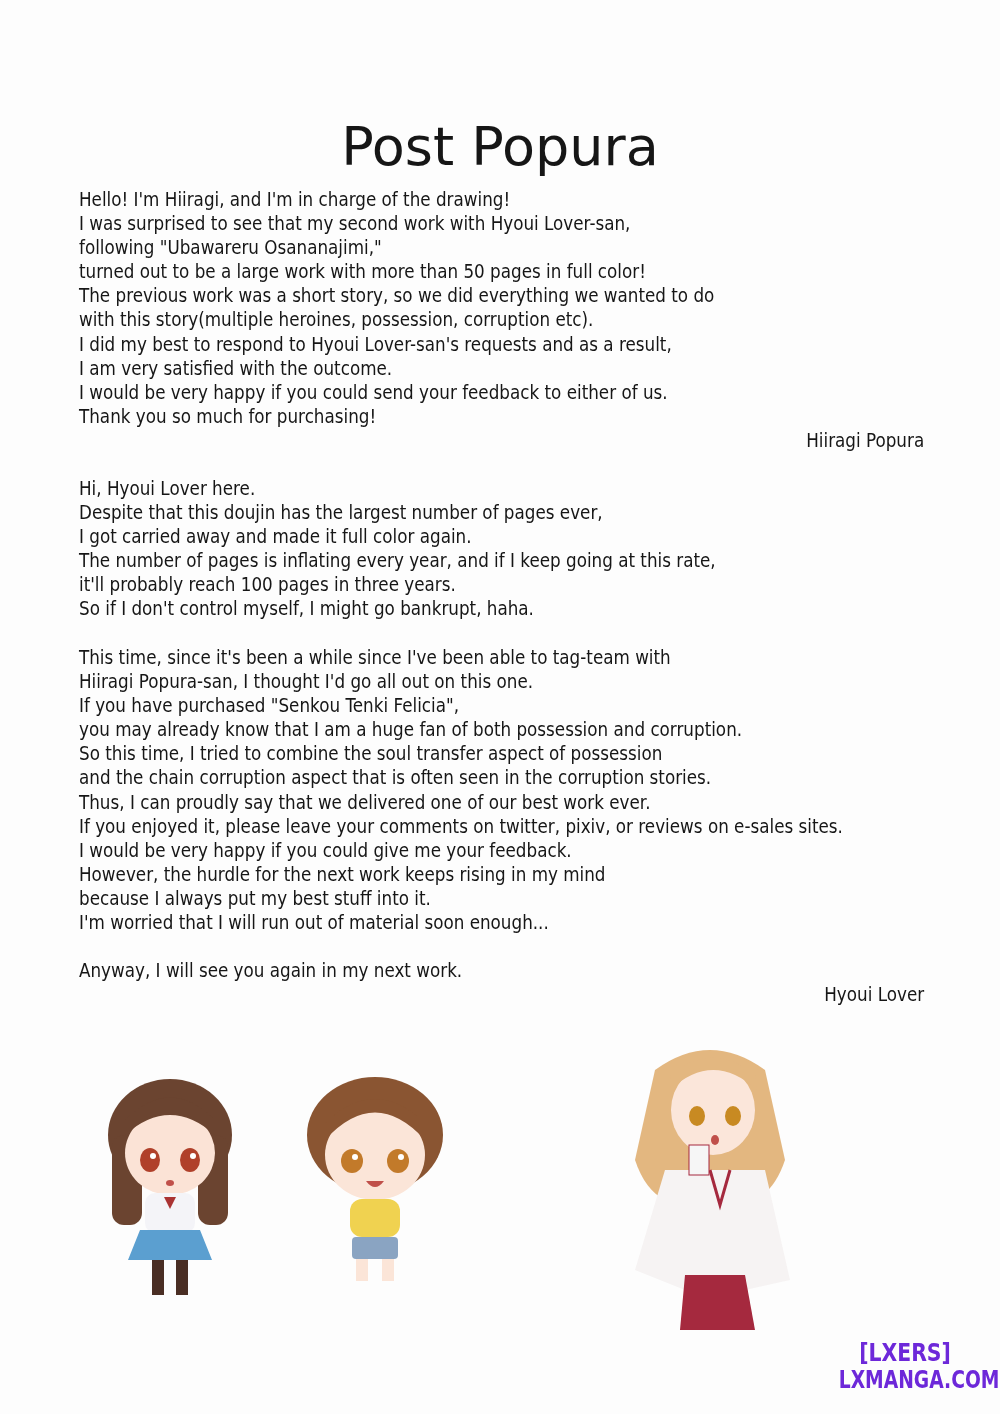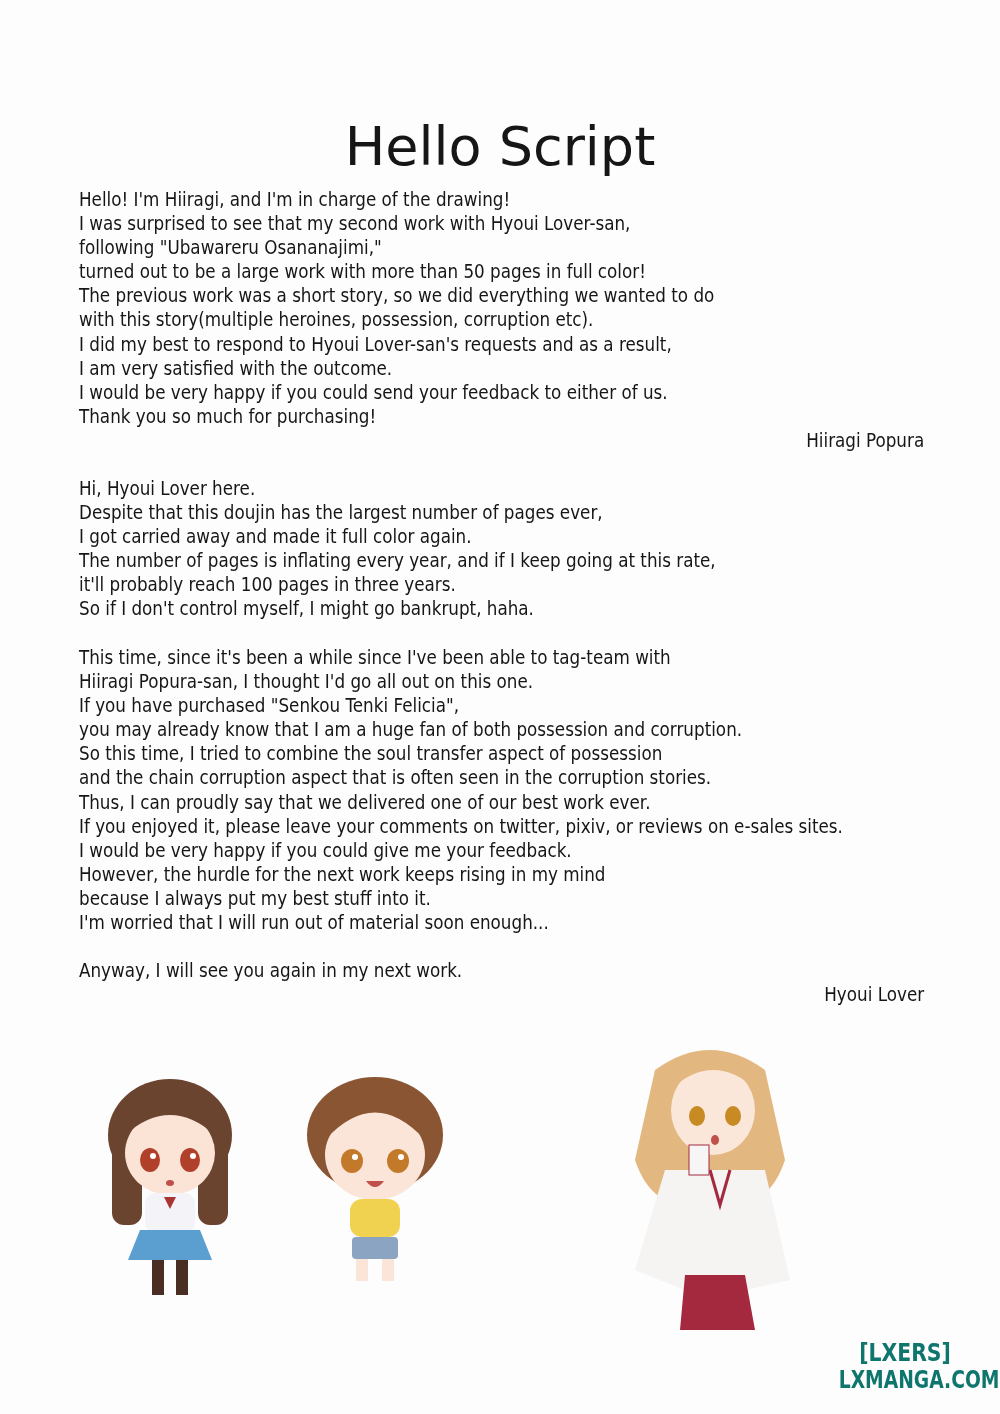--- a/index.html
+++ b/index.html
@@ -20,29 +20,29 @@
     transform: scaleX(0.86);
   }
   .sig {
     position: absolute; right: 76px; font-size: 19.5px; line-height: 24px;
     font-family: "DejaVu Sans", sans-serif; transform: scaleX(0.86); transform-origin: right top;
   }
   .chara { position: absolute; }
   .watermark {
     position: absolute; left: 820px; top: 1340px; width: 170px;
     text-align: center; font-family: "DejaVu Sans", sans-serif;
-    font-weight: bold; color: #0f766e; line-height: 27px;
+    font-weight: bold; color: #6d28d9; line-height: 27px;
   }
   .wm1 { font-size: 24px; letter-spacing: 0px; transform: scaleX(0.85); }
   .wm2 { font-size: 24px; transform: scaleX(0.78); }
 </style>
 </head>
 <body>
 
-<div class="title">Hello Script</div>
+<div class="title">Post Popura</div>
 
 <div class="para" id="s1" style="top:188px;"><div>Hello! I'm Hiiragi, and I'm in charge of the drawing!</div><div>I was surprised to see that my second work with Hyoui Lover-san,</div><div>following "Ubawareru Osananajimi,"</div><div>turned out to be a large work with more than 50 pages in full color!</div><div>The previous work was a short story, so we did everything we wanted to do</div><div>with this story(multiple heroines, possession, corruption etc).</div><div>I did my best to respond to Hyoui Lover-san's requests and as a result,</div><div>I am very satisfied with the outcome.</div><div>I would be very happy if you could send your feedback to either of us.</div><div>Thank you so much for purchasing!</div></div>
 <div class="sig" style="top:429px;">Hiiragi Popura</div>
 
 <div class="para" id="s2a" style="top:477px;"><div>Hi, Hyoui Lover here.</div><div>Despite that this doujin has the largest number of pages ever,</div><div>I got carried away and made it full color again.</div><div>The number of pages is inflating every year, and if I keep going at this rate,</div><div>it'll probably reach 100 pages in three years.</div><div>So if I don't control myself, I might go bankrupt, haha.</div></div>
 <div class="para" id="s2b" style="top:646px;"><div>This time, since it's been a while since I've been able to tag-team with</div><div>Hiiragi Popura-san, I thought I'd go all out on this one.</div><div>If you have purchased "Senkou Tenki Felicia",</div><div>you may already know that I am a huge fan of both possession and corruption.</div><div>So this time, I tried to combine the soul transfer aspect of possession</div><div>and the chain corruption aspect that is often seen in the corruption stories.</div><div>Thus, I can proudly say that we delivered one of our best work ever.</div><div>If you enjoyed it, please leave your comments on twitter, pixiv, or reviews on e-sales sites.</div><div>I would be very happy if you could give me your feedback.</div><div>However, the hurdle for the next work keeps rising in my mind</div><div>because I always put my best stuff into it.</div><div>I'm worried that I will run out of material soon enough...</div></div>
 <div class="para" id="s2c" style="top:959px;">Anyway, I will see you again in my next work.</div>
 <div class="sig" style="top:983px;">Hyoui Lover</div>
 
 <svg class="chara" style="left:100px; top:1075px;" width="140" height="230" viewBox="0 0 140 230">

